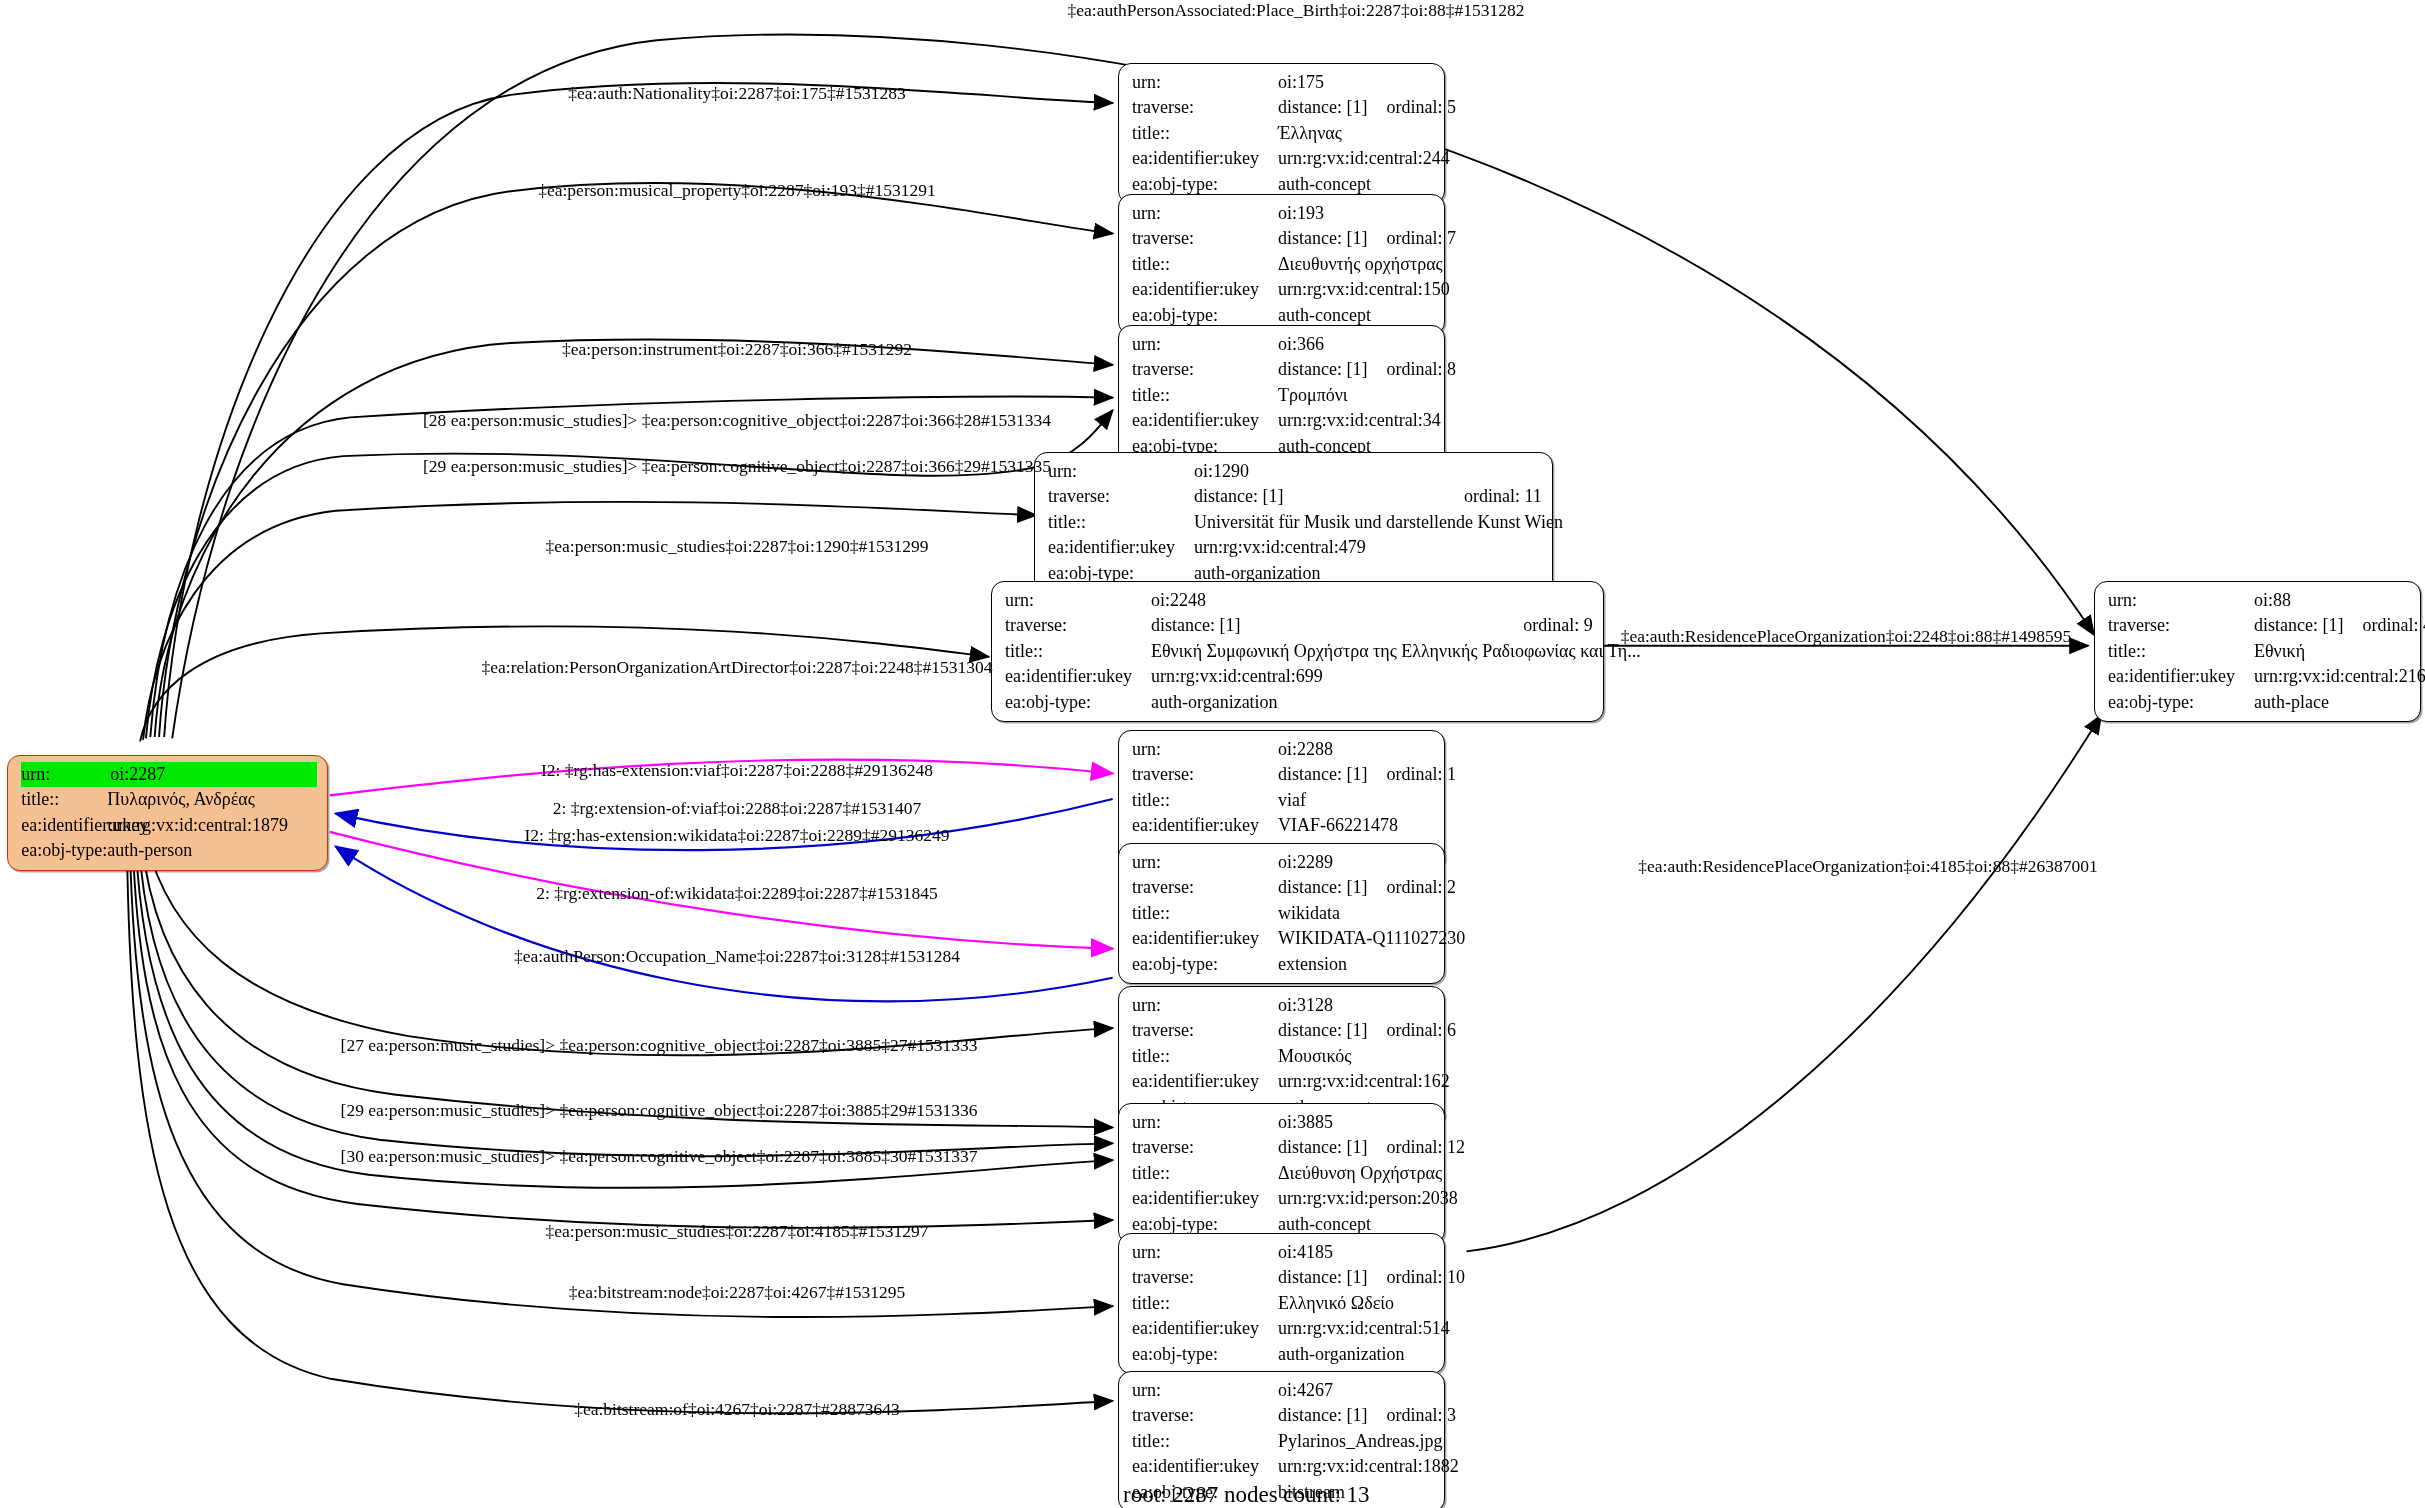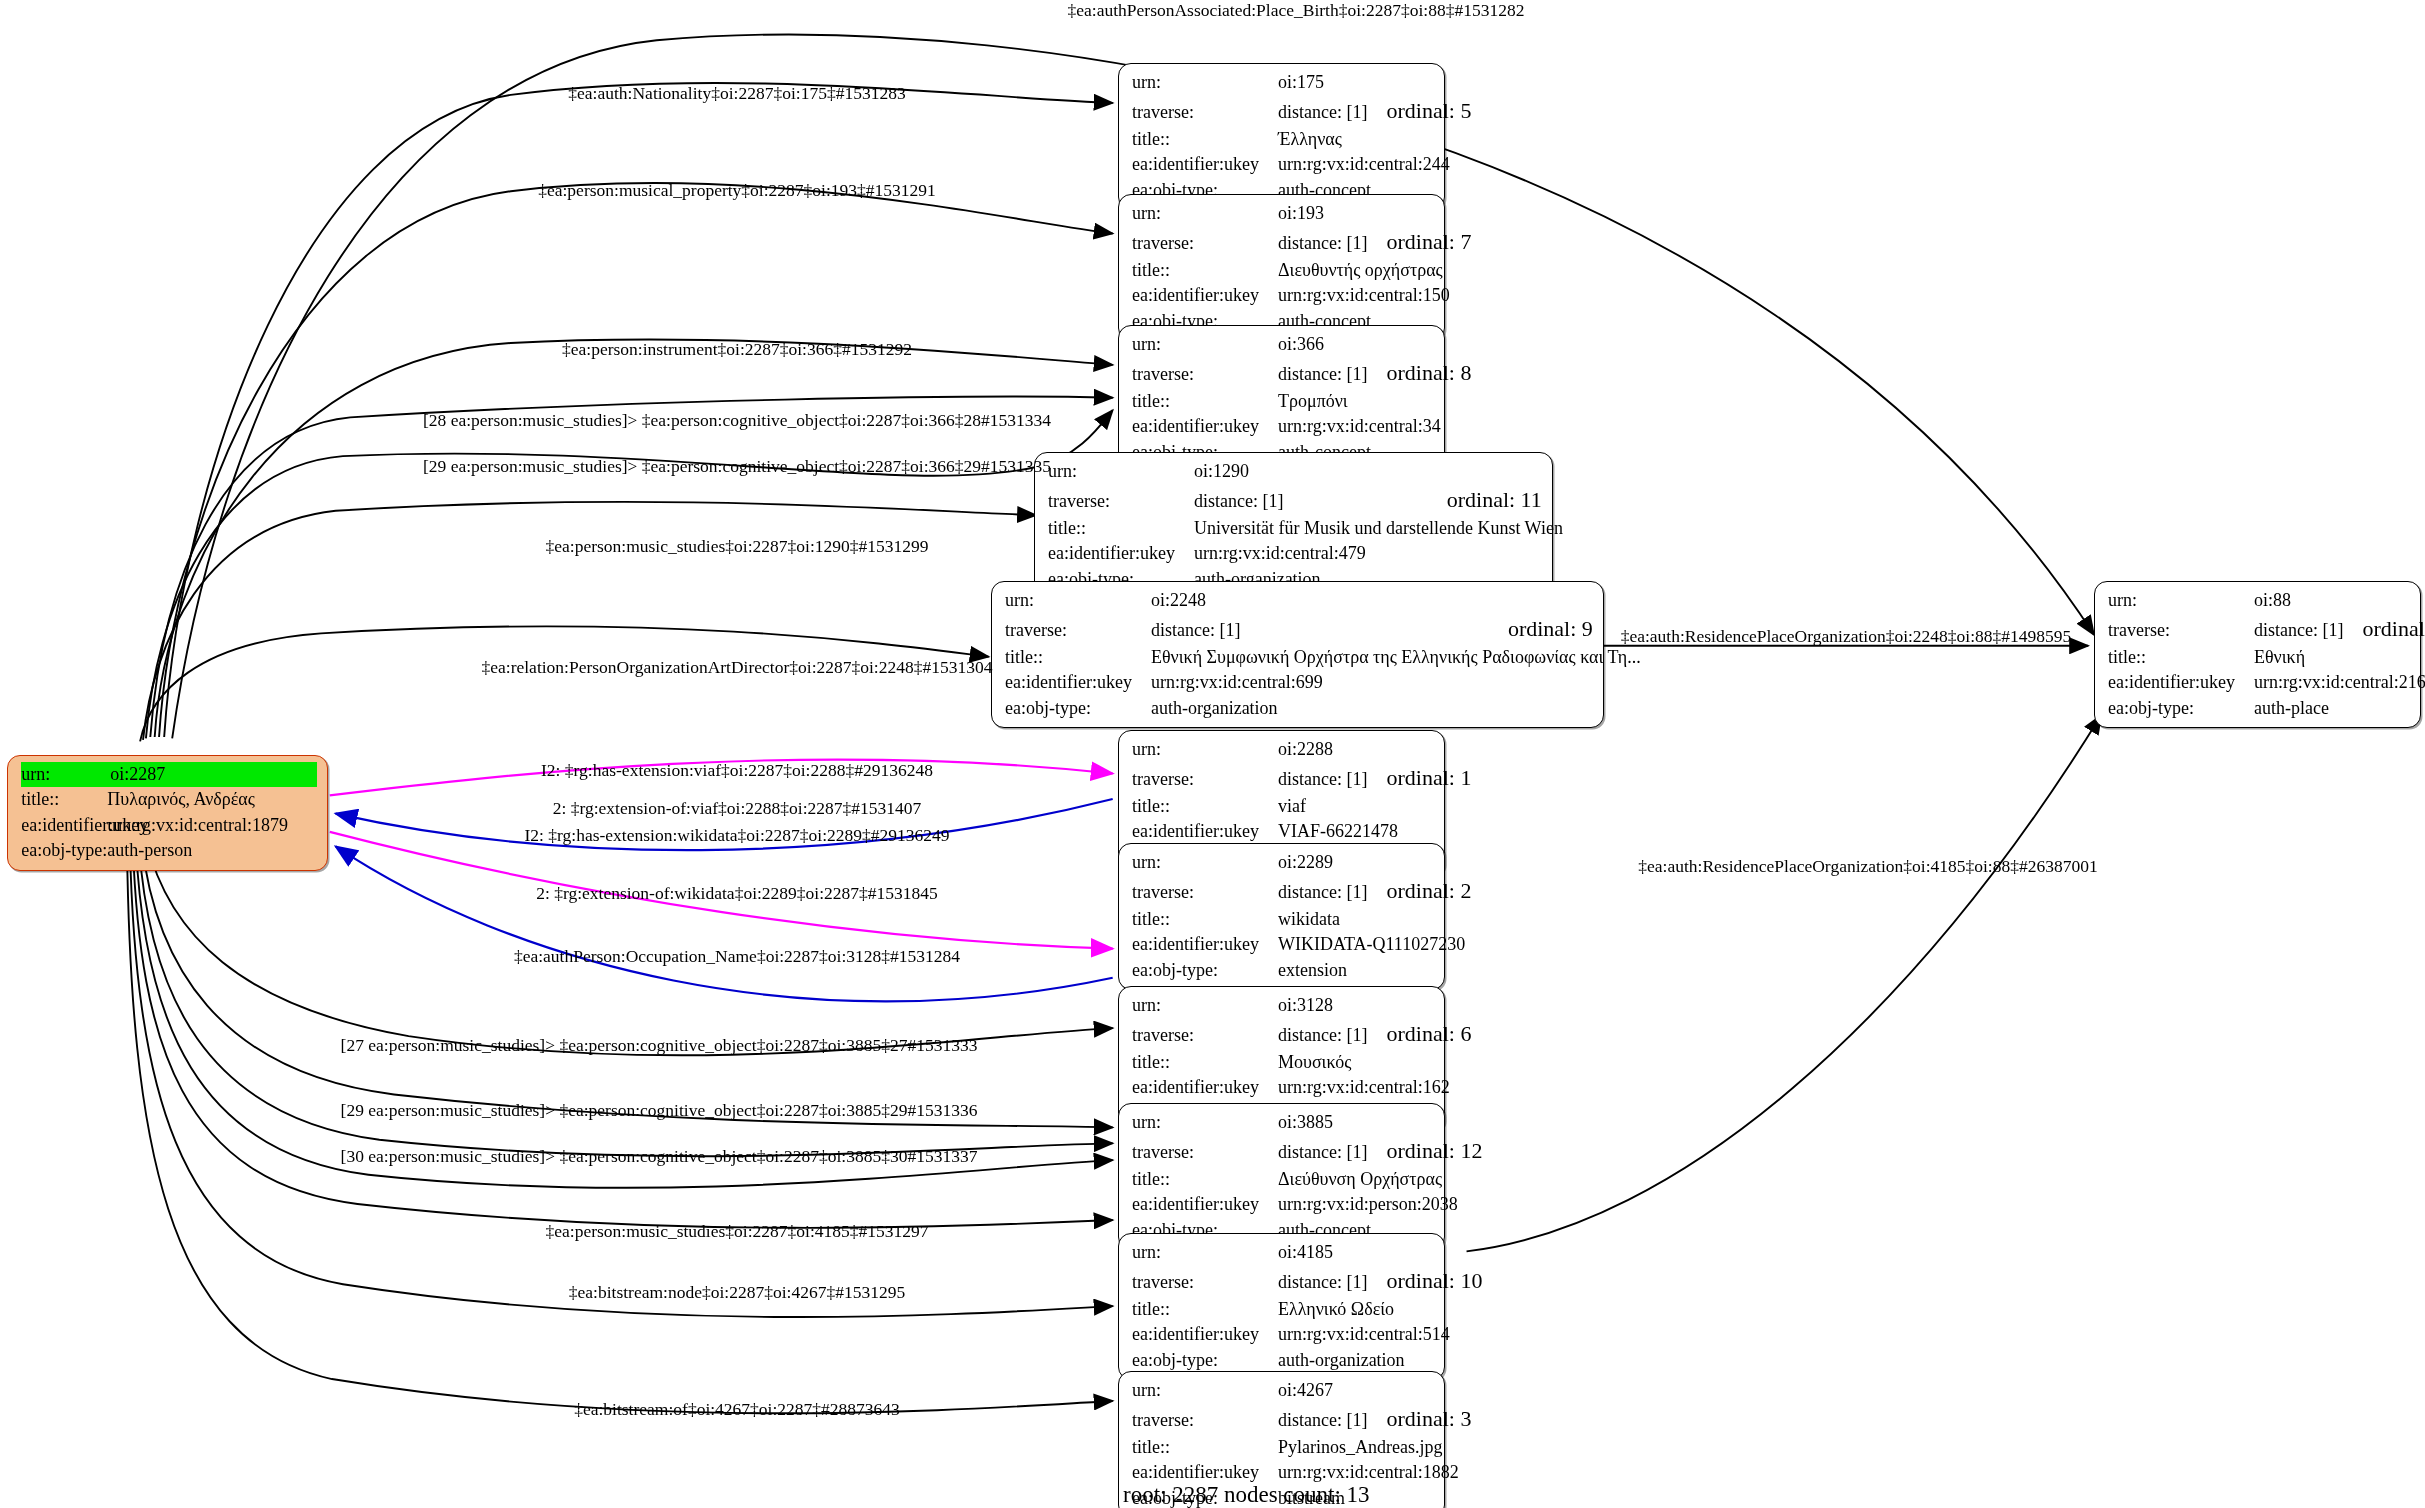--- a/index.html
+++ b/index.html
@@ -47,21 +47,21 @@
     font-size: 18px;
     color: #000;
   }
   .rv {
     flex: 1 1 auto;
     font-size: 18px;
     color: #000;
   }
   .rv2 {
     flex: 0 0 auto;
-    font-size: 22px;
+    font-size: 18px;
     color: #000;
     padding-left: 19px;
   }
   .node-row.hl .rk,
   .node-row.hl .rv {
     background: #00e800;
   }
   .node-row.hl .rk { padding-right: 2.9px; }
 
   

